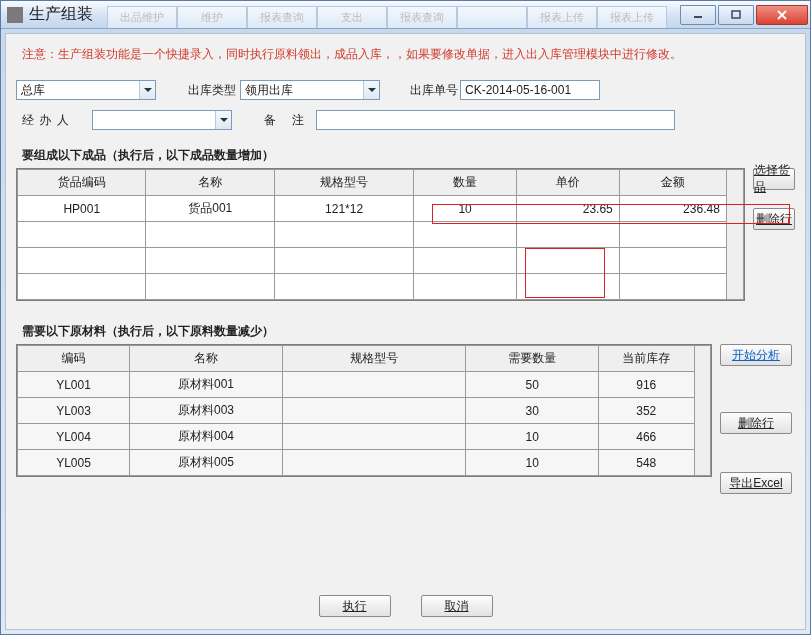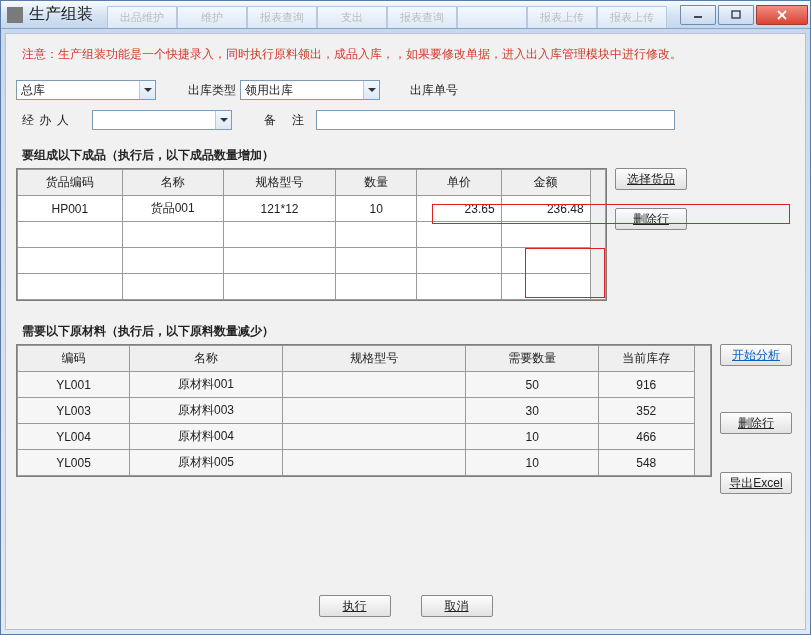--- a/index.html
+++ b/index.html
@@ -89,21 +89,21 @@
   height:22px; border:1px solid #8a8a8a; border-radius:2px;
   background:linear-gradient(to bottom,#fdfdfd,#e2e2e2);
   font-size:12px; display:flex; align-items:center; justify-content:center;
   cursor:default;
   text-decoration:underline;
 }
 .btn.blue { color:#0b62c4; }
 .redbox1 { position:absolute; border:1px solid #e02020; pointer-events:none; }
 .footer { display:flex; gap:30px; justify-content:center; align-items:center; margin-top:auto; padding:10px 0 2px; }
 .footer .btn { width:72px; }
-.grid-products { width:591px; }
+.grid-products { width:729px; }
 .grid-materials { width:696px; }
 .txt.long { flex:1; }
 </style>
 </head>
 <body>
 
 <div class="window">
   <div class="titlebar">
     <span class="icon"></span>
     <span class="title">生产组装</span>
@@ -147,20 +147,23 @@
           <span class="drop"></span>
         </div>
       <span class="seggap"></span>
       <span class="lbl2 tight">出库类型</span>
       <div class="combo">
           <span>领用出库</span>
           <span class="drop"></span>
         </div>
       <span class="seggap"></span>
       <span class="lbl3">出库单号</span>
+      <div class="txt">
+          <span>CK-2014-05-16-001</span>
+        </div>
     </div>
 
 
     <div class="formrow">
       <span class="lbl" style="letter-spacing:1px">经 办 人</span>
       <div class="combo">
           <span></span>
           <span class="drop"></span>
         </div>
       <span class="seggap"></span>

